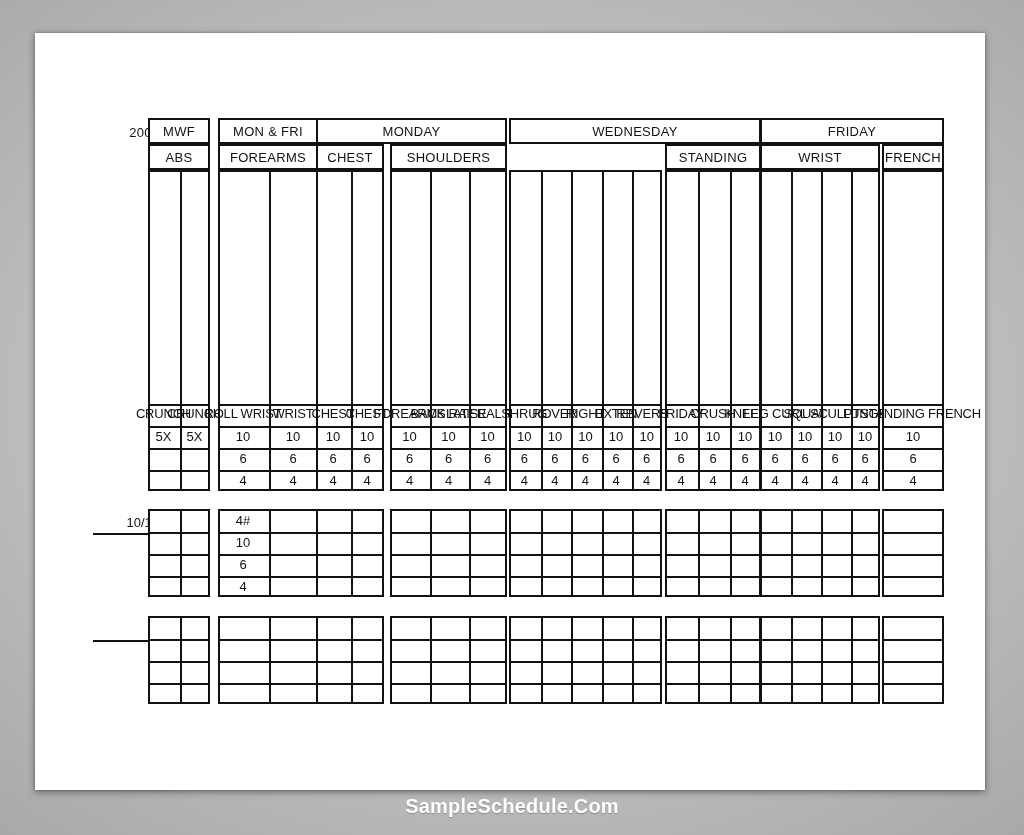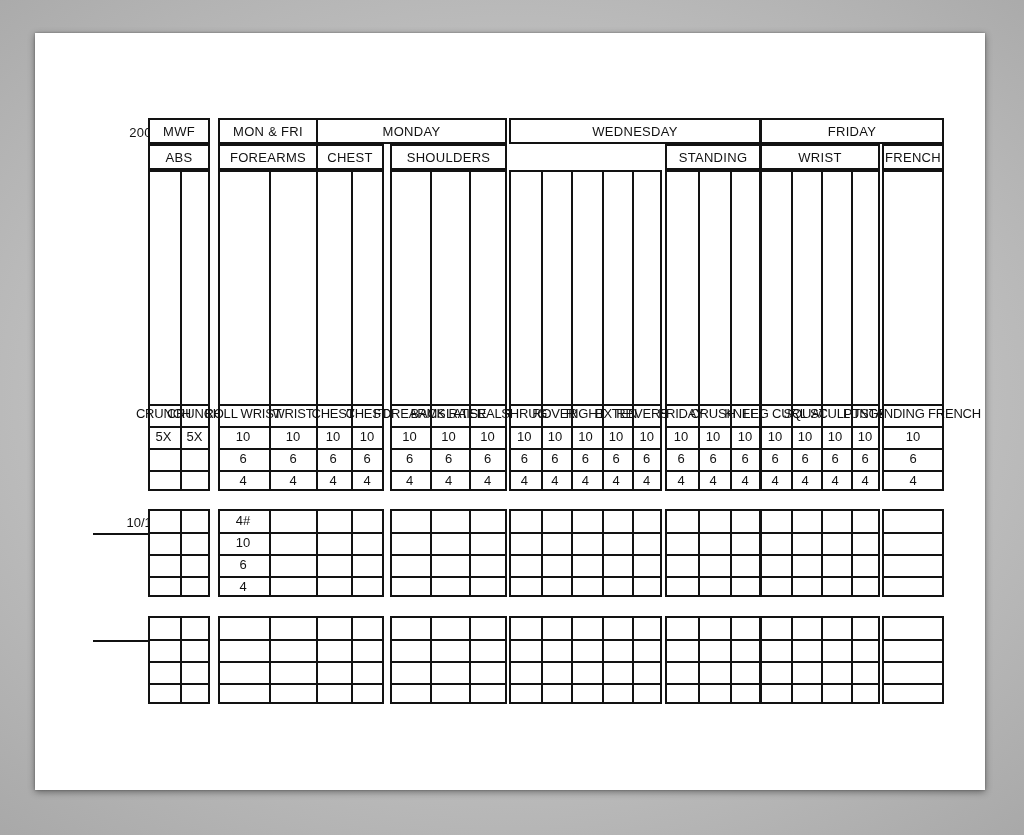--- a/index.html
+++ b/index.html
@@ -590,14 +590,15 @@
           <div class="hdiv" style="top: 43px;"></div>
           <div class="hdiv" style="top: 65px;"></div>
         </div>
         <div class="numcell" style="left: 847px; top: 583px; width: 62px; height: 22px;"></div>
         <div class="numcell" style="left: 847px; top: 605px; width: 62px; height: 22px;"></div>
         <div class="numcell" style="left: 847px; top: 627px; width: 62px; height: 22px;"></div>
         <div class="numcell" style="left: 847px; top: 649px; width: 62px; height: 22px;"></div>
       </div>
   </div>
 
+  <div id="watermark">SampleSchedule.Com</div>
 
 </div>
 
 </body></html>

